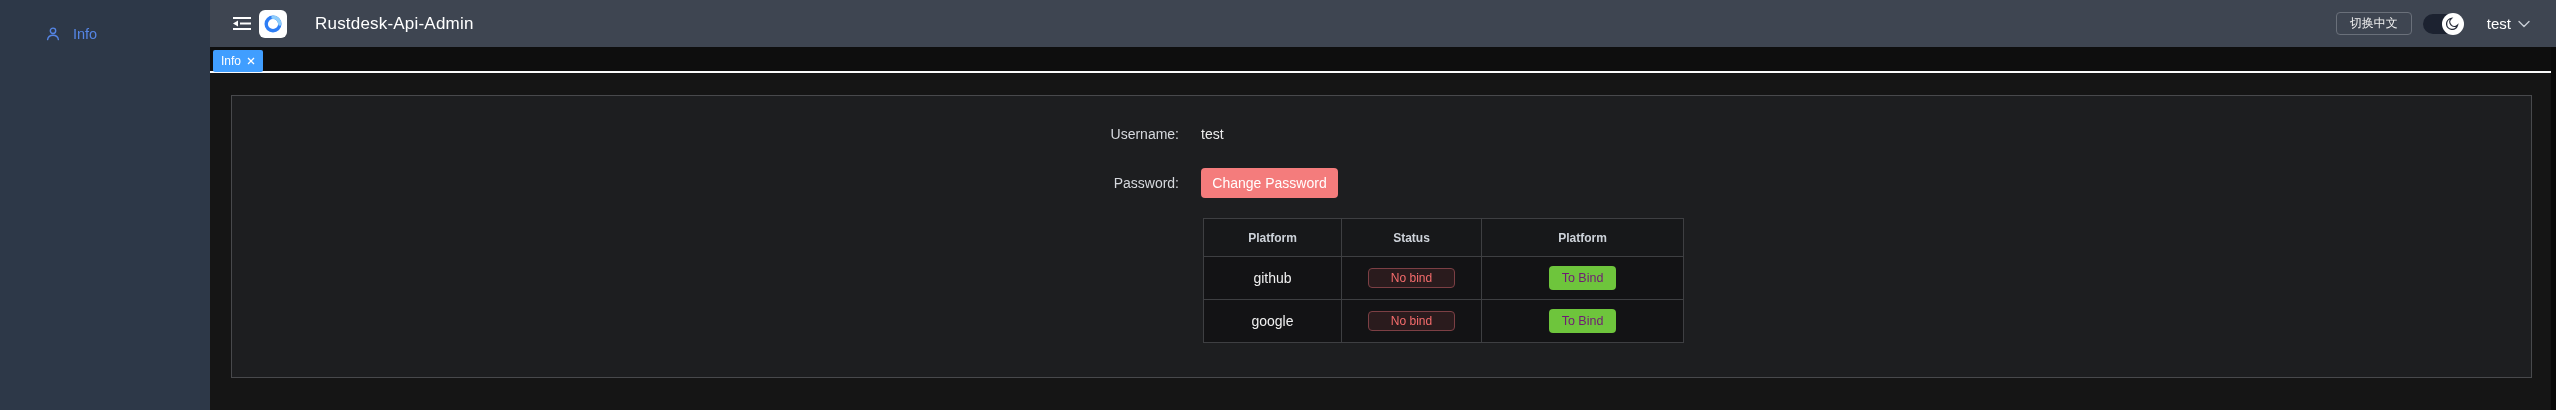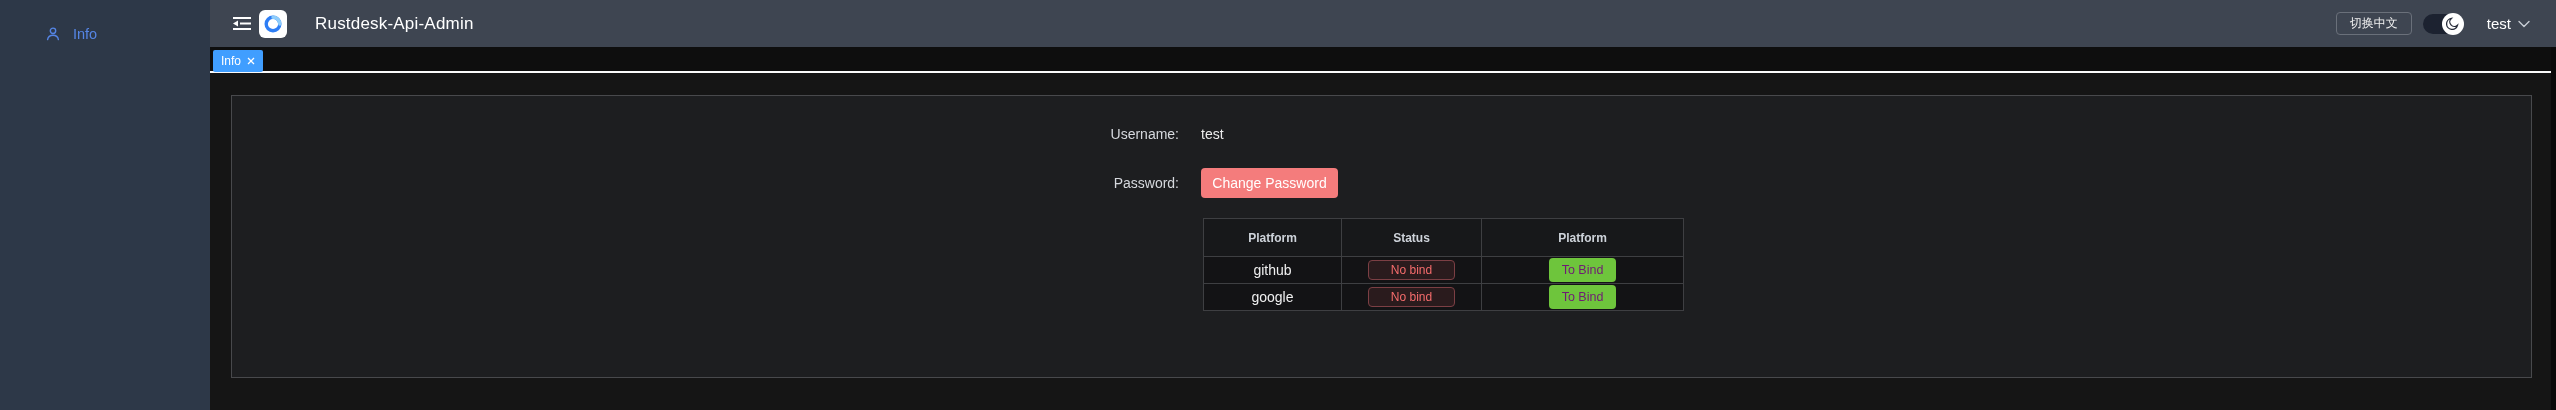--- a/index.html
+++ b/index.html
@@ -57,21 +57,21 @@
   .lbl-password { top:77px; }
   .btn-danger { position:absolute; left:969px; top:72px; width:137px; height:30px;
                 background:#f47c7c; border:none; border-radius:4px; color:#ffffff;
                 font-size:14px; cursor:pointer; font-family:inherit; }
   .lbl-oidc { top:131px; }
 
   .oidc-table { position:absolute; left:971px; top:122px; width:480px;
                 border-collapse:collapse; table-layout:fixed; background:#131315; }
   .oidc-table th, .oidc-table td { border:1px solid #3e3f42; text-align:center; }
   .oidc-table th { height:38px; background:#17181a; color:#ced3da; font-size:12px; font-weight:bold; }
-  .oidc-table td { height:27px; color:#f0f0f0; font-size:14px; }
+  .oidc-table td { height:43px; color:#f0f0f0; font-size:14px; }
   .col-platform { width:138px; } .col-status { width:140px; } .col-actions { width:202px; }
   .badge-nobind { display:inline-block; padding:2px 22px; border:1px solid #7c3f44;
                   border-radius:4px; background:#2a1b1d; color:#f56c6c; font-size:12px; }
   .btn-bind { background:#6ec53c; border:none; border-radius:4px; color:#701a75;
               font-size:12.5px; padding:5px 13px; cursor:pointer; font-family:inherit; }
 
   .right-gutter { position:absolute; right:0; top:47px; bottom:0; width:5px;
                   background:#0a0a0a; z-index:9; }
 </style>
 </head>

